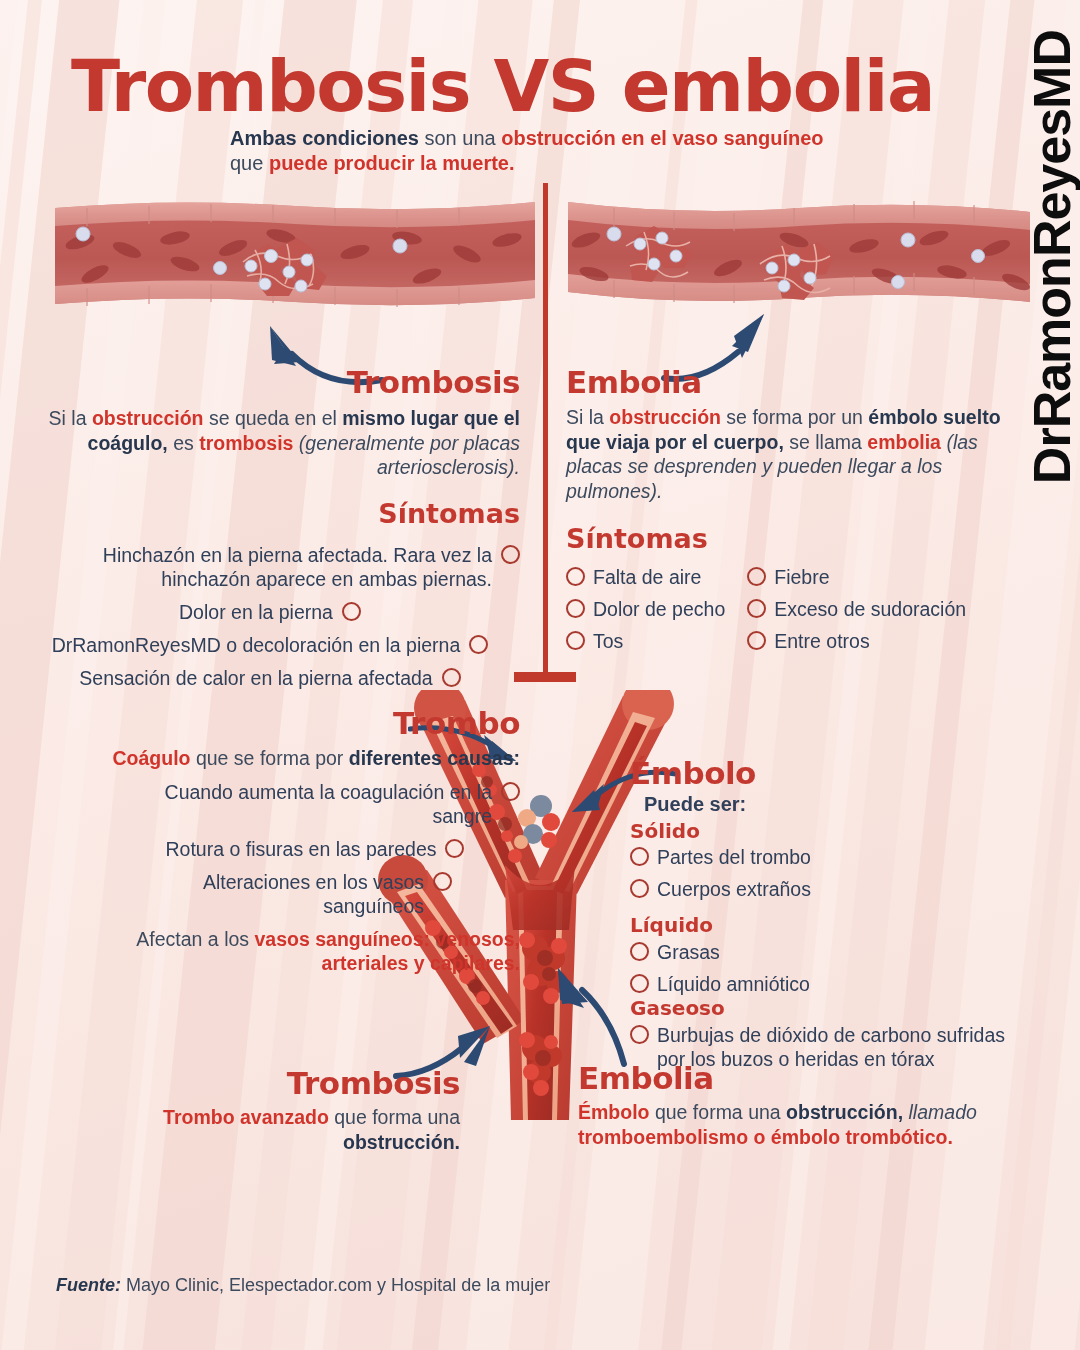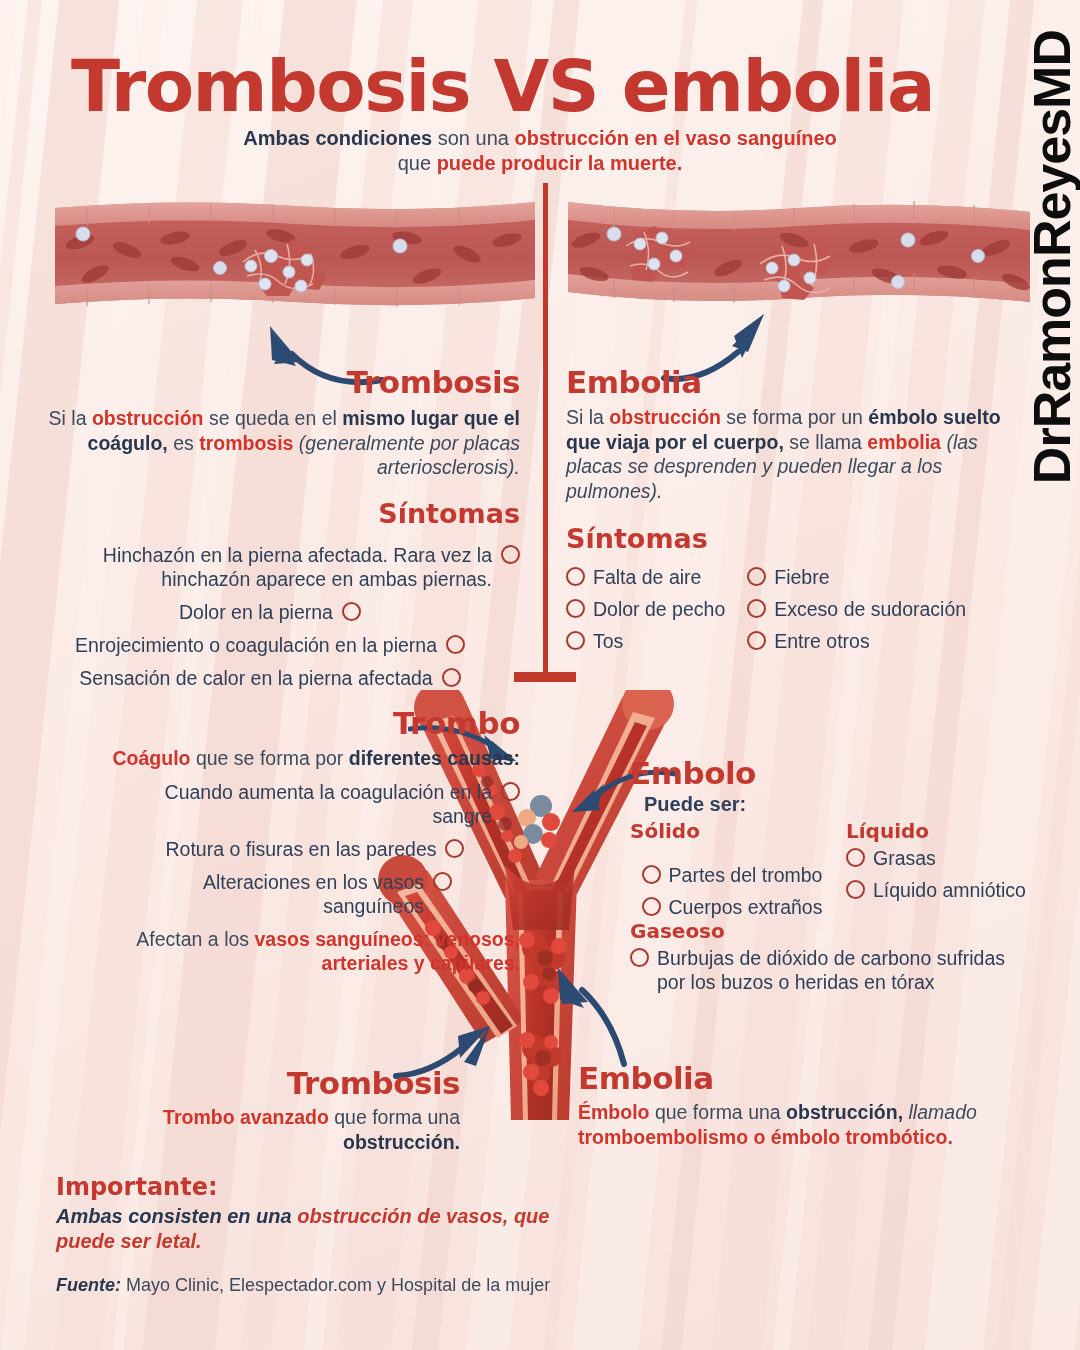--- a/index.html
+++ b/index.html
@@ -29,21 +29,21 @@
   
   .title{
     position:absolute; top:44px; left:0; width:1005px;
     text-align:center;
     font-size:72px; font-weight:bold; letter-spacing:-1.5px;
     color:#c4392f;
     font-family:"DejaVu Sans", sans-serif;
   }
   .subtitle{
     position:absolute; top:126px; left:230px; width:620px;
-    text-align:center; font-size:20px; line-height:25px;
+    font-size:20px; line-height:25px;
     font-weight:bold; color:#27374f;
   }
   .subtitle .r{ color:#d0342b; }
   .subtitle .n{ color:#27374f; }
   .subtitle .reg{ font-weight:normal; color:#3c4a5e; }
 
   
   .brand{
     position:absolute; right:-2px; top:30px;
     writing-mode:vertical-rl; transform:rotate(180deg);
@@ -111,21 +111,21 @@
   #trombo{ position:absolute; left:110px; top:705px; width:410px; text-align:right; }
   #trombo .hd{ display:block; }
   #trombo .body{ margin-top:5px; }
   #trombo .list-r{ margin-top:9px; }
 
   
   #embolo{ position:absolute; left:630px; top:755px; width:420px; text-align:left; }
   #embolo .hd{ display:block; }
   .puede{ font-size:20px; color:#30405a; margin:2px 0 3px 14px;font-weight:bold; }
   .cat{ color:#c4392f; font-weight:bold; font-size:20px; font-family:"DejaVu Sans",sans-serif; }
-  .embolo-cols{ display:flex; gap:12px; }
+  .embolo-cols{ display:flex; gap:12px;flex-direction:column; }
 
   
   #bt-trombosis{ position:absolute; left:130px; top:1065px; width:330px; text-align:right; }
   #bt-trombosis .hd{ display:block; }
   #bt-trombosis .body{ margin-top:4px; font-weight:bold; }
 
   
   #bt-embolia{ position:absolute; left:578px; top:1060px; width:420px; text-align:left; }
   #bt-embolia .hd{ display:block; }
   #bt-embolia .body{ margin-top:4px; font-weight:bold; }
@@ -380,21 +380,21 @@
     <div class="list-r">
       <div class="row-r">
         <span class="li txt">Hinchazón en la pierna afectada. Rara vez la hinchazón aparece en ambas piernas.</span>
         <span class="bullet"></span>
       </div>
       <div class="row-r">
         <span class="li txt">Dolor en la pierna</span>
         <span class="bullet"></span>
       </div>
       <div class="row-r">
-        <span class="li txt">Enrojecimiento o coagulación en la pierna</span>
+        <span class="li txt">DrRamonReyesMD o decoloración en la pierna</span>
         <span class="bullet"></span>
       </div>
       <div class="row-r">
         <span class="li txt">Sensación de calor en la pierna afectada</span>
         <span class="bullet"></span>
       </div>
     </div>
   </div>
 
   <div id="right-col">
@@ -597,21 +597,21 @@
       <span>Afectan a los </span><span class="r">vasos sanguíneos: venosos, arteriales y capilares.</span>
     </div>
   </div>
 
   <div id="embolo">
     <span class="hd">Émbolo</span>
     <div class="puede">Puede ser:</div>
     <div class="embolo-cols">
       <div style="width:210px;">
         <span class="cat">Sólido</span>
-        <div class="col" style="margin-top:20px;align-items:center;">
+        <div class="col" style="margin-top:2px;">
           <div class="row-l">
             <span class="bullet"></span>
             <span class="li">Partes del trombo</span>
           </div>
           <div class="row-l">
             <span class="bullet"></span>
             <span class="li">Cuerpos extraños</span>
           </div>
         </div>
       </div>
@@ -645,25 +645,19 @@
     </div>
   </div>
 
   <div id="bt-embolia">
     <span class="hd">Embolia</span>
     <div class="body">
       <span class="r">Émbolo</span><span style="font-weight:normal;"> que forma una </span><b>obstrucción,</b><span style="font-weight:normal;font-style:italic;"> llamado </span><span class="r">tromboembolismo o émbolo trombótico.</span>
     </div>
   </div>
 
-  <div id="importante">
-    <span class="lbl">Importante:</span>
-    <div class="txt">
-      <span>Ambas consisten en una </span><span class="r">obstrucción de vasos, que puede ser letal.</span>
-    </div>
-  </div>
 
   <div id="fuente">
     <b>Fuente:</b><span> Mayo Clinic, Elespectador.com y Hospital de la mujer</span>
   </div>
 
 
 </div>
 
 </body></html>

